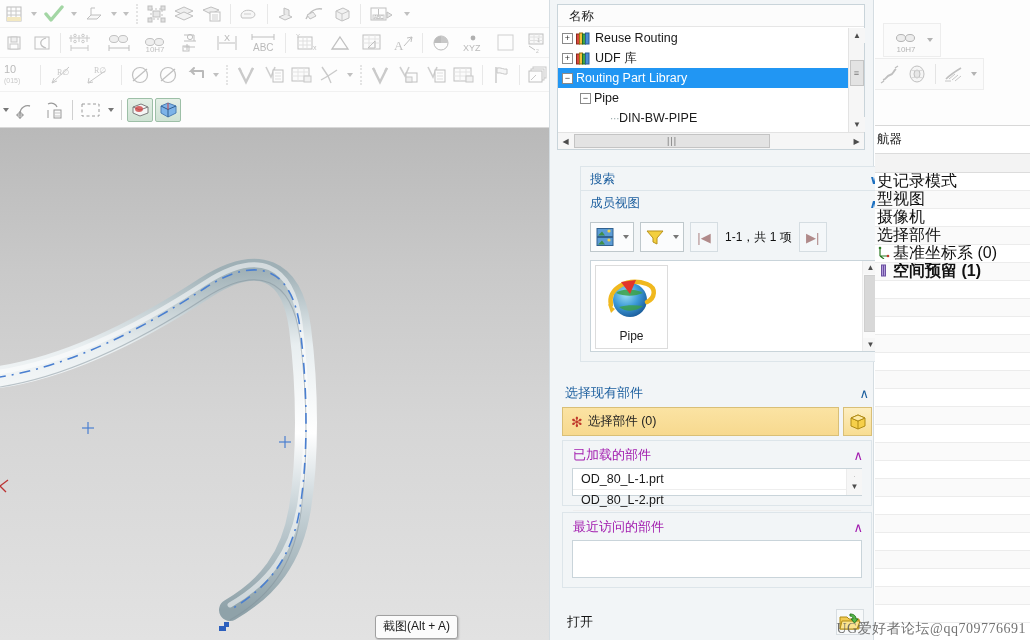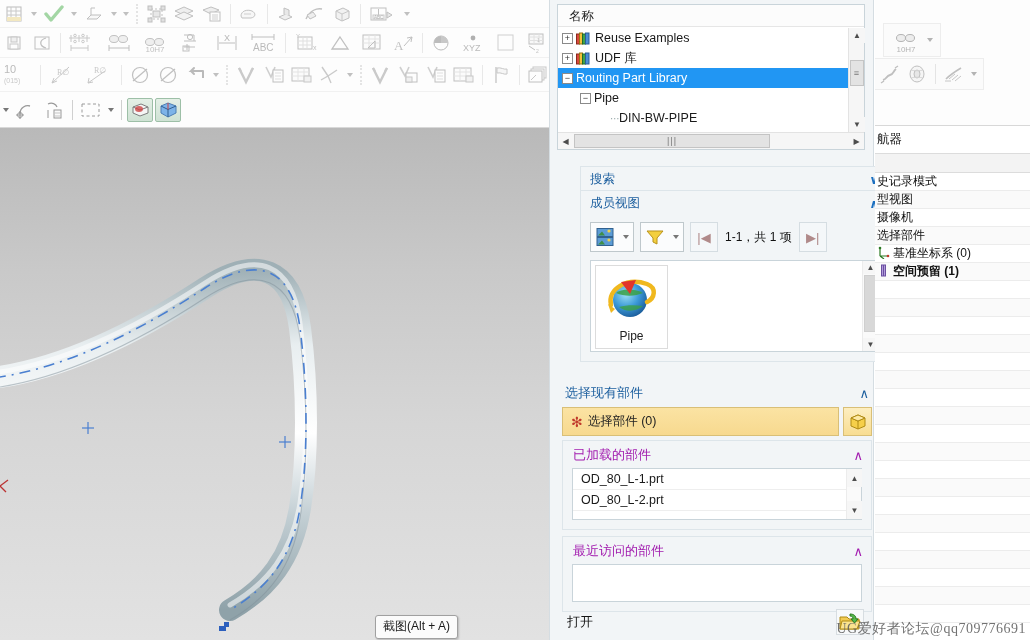--- a/index.html
+++ b/index.html
@@ -222,21 +222,21 @@
 
   .subgroup {
     margin-top: 4px; border: 1px solid #dde5ea; background: #f2f5f7;
   }
   .sub-head {
     display: flex; align-items: center; justify-content: space-between;
     color: #a21caf; font-size: 13px; padding: 5px 8px 4px 10px;
   }
   #loaded-list {
     position: relative;
-    margin: 0 9px 9px 9px; height: 52px;
+    margin: 0 9px 9px 9px; height: 28px;
     background: #fff; border: 1px solid #c9d4da;
   }
   .loaded-item {
     height: 21px; line-height: 21px;
     padding-left: 8px; font-size: 12.5px; color: #1a1a1a;
     border-bottom: 1px solid #eee;
   }
   #loaded-vscroll {
     position: absolute; right: 0; top: 0; bottom: 0; width: 15px;
     background: #fafafa; border-left: 1px solid #ececec;
@@ -284,21 +284,21 @@
     font-size: 12.5px; color: #111; padding-left: 2px;
     border-bottom: 1px solid #dcdcdc; background: #fff;
   }
   #rp-colhead {
     position: absolute; left: 0; top: 154px; width: 155px; height: 19px;
     background: #f3f3f3; border-bottom: 1px solid #dcdcdc;
   }
   #rp-rows { position: absolute; left: 0; top: 173px; width: 155px; bottom: 0; }
   .rp-row {
     height: 18px; display: flex; align-items: center;
-    font-size: 12px; color: #111;
+    font-size: 16px; color: #111;
     border-bottom: 1px solid #ececec;
     padding-left: 2px; white-space: nowrap; overflow: hidden;
   }
   .rp-row.alt { background: #fafafa; }
   .rp-row.bold { font-weight: bold; }
   .rp-ico { width: 13px; flex: none; margin-right: 3px; }
 
   #watermark {
     position: absolute; right: 4px; bottom: 2px;
     font-family: "Liberation Serif", "DejaVu Serif", serif;
@@ -778,21 +778,21 @@
         <div class="tnode">
           <span class="exp">+</span>
           <span class="bookicon">
             <svg width="15" height="13" viewBox="0 0 15 13">
               <rect x="0.5" y="2" width="3" height="10" fill="#d94a3c" stroke="#8a2a20"></rect>
               <rect x="3.5" y="1" width="3" height="11" fill="#f2c13a" stroke="#9a7713"></rect>
               <rect x="6.5" y="2" width="3" height="10" fill="#3fa34a" stroke="#1f6d2a"></rect>
               <rect x="9.5" y="1" width="3.5" height="11" fill="#4a8ed6" stroke="#2a5d96"></rect>
             </svg>
           </span>
-          <span>Reuse Examples</span>
+          <span>Reuse Routing</span>
         </div>
 
         <div class="tnode">
           <span class="exp">+</span>
           <span class="bookicon">
             <svg width="15" height="13" viewBox="0 0 15 13">
               <rect x="0.5" y="2" width="3" height="10" fill="#d94a3c" stroke="#8a2a20"></rect>
               <rect x="3.5" y="1" width="3" height="11" fill="#f2c13a" stroke="#9a7713"></rect>
               <rect x="6.5" y="2" width="3" height="10" fill="#3fa34a" stroke="#1f6d2a"></rect>
               <rect x="9.5" y="1" width="3.5" height="11" fill="#4a8ed6" stroke="#2a5d96"></rect>

